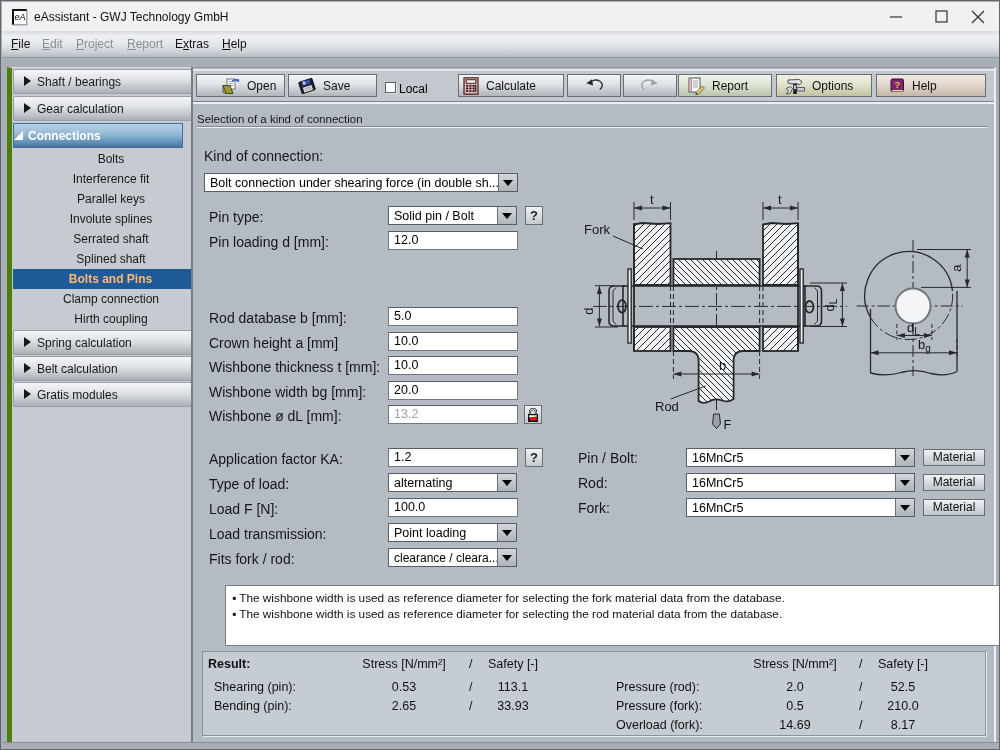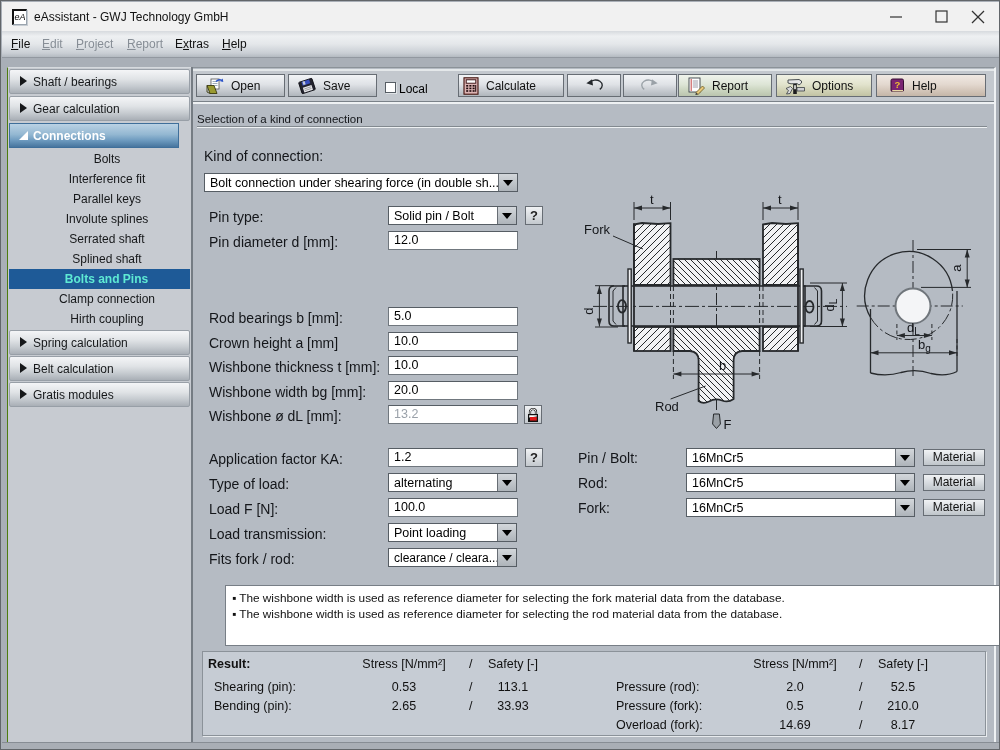--- a/index.html
+++ b/index.html
@@ -19,35 +19,35 @@
 #apptitle { left:32px; top:8px; font-size:12px; color:#111; }
 
 #menubar { left:1px; top:30px; width:998px; height:27px;
   background:linear-gradient(180deg,#d7dade 0%,#eef0f2 20%,#e4e7ea 50%,#c9ced4 85%,#b4bac1 100%);
   border-bottom:1px solid #9298a0; font-size:12px; color:#111; }
 .mitem { position:absolute; top:6px;text-align:center; }
 .mgrey { color:#878e96; }
 .u { text-decoration:underline; }
 
 #sidebar { left:6px; top:66px; width:184px; height:675px; background:#c7cbd1;
-  border-left:1px solid #4d7c0f; border-top:1px solid #d6dade; }
+  border-left:5px solid #4d7c0f; border-top:1px solid #d6dade; }
 .shead { position:absolute; left:1px; width:181px; height:25px;
   background:linear-gradient(180deg,#f4f5f7 0%,#e0e3e6 40%,#c6cbd0 70%,#a9afb6 100%);
   border:1px solid #989fa7; border-radius:2px;
   font-size:12px; color:#16181a; line-height:24px; padding-left:10px; }
 .shead .tri { display:inline-block; width:0; height:0; border-top:5px solid transparent;
   border-bottom:5px solid transparent; border-left:7px solid #16181a; margin-right:6px; }
 #conhead { position:absolute; left:1px; width:170px; height:25px; top:55px;
   background:linear-gradient(180deg,#bad2e4 0%,#94b8d2 45%,#6f9cc0 70%,#47759e 100%);
-  border:1px solid #3f6f9a; font-size:12px; font-weight:bold; color:#fff; line-height:24px; padding-left:9px; }
+  border:1px solid #3f6f9a; font-size:12px; font-weight:bold; color:#fff; line-height:24px; padding-left:0; }
 #conhead .tri2 { display:inline-block; width:0; height:0; border-left:9px solid transparent;
   border-bottom:9px solid #fff; margin-right:5px; }
 .sitem { position:absolute; left:2px; width:180px; height:20px; font-size:12px; color:#16181a;
   line-height:20px; padding-left:14px;text-align:center; }
-.ssel { background:#1e5a97; color:#5eead4; font-weight:bold; left:1px; width:181px; }
+.ssel { background:#1e5a97; color:#fdba74; font-weight:bold; left:1px; width:181px; }
 
 #content { left:192px; top:66px; width:803px; height:675px; background:#b5bbc3;
   border-top:1px solid #8b9298; border-right:2px solid #eef1f3; }
 #tstrip { left:0; top:1px; width:801px; height:33px; background:#c3c8ce;
   border-top:2px solid #e4e8ea; border-bottom:1px solid #7a8188; box-shadow:0 2px 0 #eef1f3; }
 .tbtn { position:absolute; top:6px; height:23px; border:1px solid #676d74;
   background:linear-gradient(180deg,#f2f4f6 0%,#dfe2e6 45%,#c9cdd2 70%,#b0b6bc 100%);
   font-size:12px; color:#111; display:flex; align-items:center; }
 .tbtn .lab { margin-left:6px; }
 .tgreen { background:linear-gradient(180deg,#eff3ec 0%,#dde5d6 45%,#ccd6c1 70%,#bac4ae 100%); }
@@ -119,21 +119,21 @@
   <div class="shead" style="top:314px"><span class="tri"></span>Gratis modules</div>
 </div>
 
 <div class="abs" style="left:190px;top:66px;width:2px;height:675px;background:#757c83"></div>
 
 <div id="content" class="abs">
   <div id="tstrip" class="abs"></div>
   <div class="abs" style="left:4px;top:45px;font-size:11.5px;color:#14161a">Selection of a kind of connection</div>
   <div class="abs" style="left:4px;top:58px;width:790px;height:2px;border-top:1px solid #82898f;border-bottom:1px solid #eef1f3"></div>
 
-  <div class="tbtn" style="left:3px;width:89px;padding-left:9px">
+  <div class="tbtn" style="left:3px;width:89px;padding-left:25px">
     <svg width="19" height="18" viewBox="0 0 19 18">
       <rect x="5" y="2" width="8" height="10" fill="#fff" stroke="#555" stroke-width="0.8"></rect>
       <line x1="6.5" y1="4.5" x2="11.5" y2="4.5" stroke="#8899aa" stroke-width="0.8"></line>
       <line x1="6.5" y1="6.5" x2="11.5" y2="6.5" stroke="#8899aa" stroke-width="0.8"></line>
       <line x1="6.5" y1="8.5" x2="11.5" y2="8.5" stroke="#8899aa" stroke-width="0.8"></line>
       <path d="M1 8.5 L8 8.5 L11 16.5 L4 16.5 Z" fill="#9a9a30" stroke="#3a3a10" stroke-width="0.9"></path>
       <path d="M1 8.5 L1 15 L4 16.5" fill="none" stroke="#3a3a10" stroke-width="0.9"></path>
       <path d="M10 4.5 Q13 1.5 16 3.5" fill="none" stroke="#2a52c8" stroke-width="1.4"></path>
       <path d="M16.7 1.5 L17.3 5 L14.2 4.3 Z" fill="#2a52c8"></path>
     </svg>
@@ -222,24 +222,24 @@
       <span class="ctext" style="width:288px">Bolt connection under shearing force (in double sh...</span>
       <span class="carr"></span>
     </div>
 
   <div class="flabel" style="left:16px;top:141px">Pin type:</div>
   <div class="combo" style="left:195px;top:138px;width:129px">
       <span class="ctext">Solid pin / Bolt</span>
       <span class="carr"></span>
     </div>
   <div class="sqbtn" style="left:332px;top:138px">?</div>
-  <div class="flabel" style="left:16px;top:166px">Pin diameter d [mm]:</div>
+  <div class="flabel" style="left:16px;top:166px">Pin loading d [mm]:</div>
   <div class="tfield" style="left:195px;top:163px;width:130px">12.0</div>
 
-  <div class="flabel" style="left:16px;top:242px">Rod bearings b [mm]:</div>
+  <div class="flabel" style="left:16px;top:242px">Rod database b [mm]:</div>
   <div class="tfield" style="left:195px;top:239px;width:130px">5.0</div>
   <div class="flabel" style="left:16px;top:267px">Crown height a [mm]</div>
   <div class="tfield" style="left:195px;top:264px;width:130px">10.0</div>
   <div class="flabel" style="left:16px;top:291px">Wishbone thickness t [mm]:</div>
   <div class="tfield" style="left:195px;top:288px;width:130px">10.0</div>
   <div class="flabel" style="left:16px;top:316px">Wishbone width bg [mm]:</div>
   <div class="tfield" style="left:195px;top:313px;width:130px">20.0</div>
   <div class="flabel" style="left:16px;top:340px">Wishbone ø dL [mm]:</div>
   <div class="tfield tdis" style="left:195px;top:337px;width:130px">13.2</div>
   <div class="sqbtn" style="left:331px;top:337px"><svg width="16" height="17" viewBox="0 0 16 17" style="margin-top:1px">

